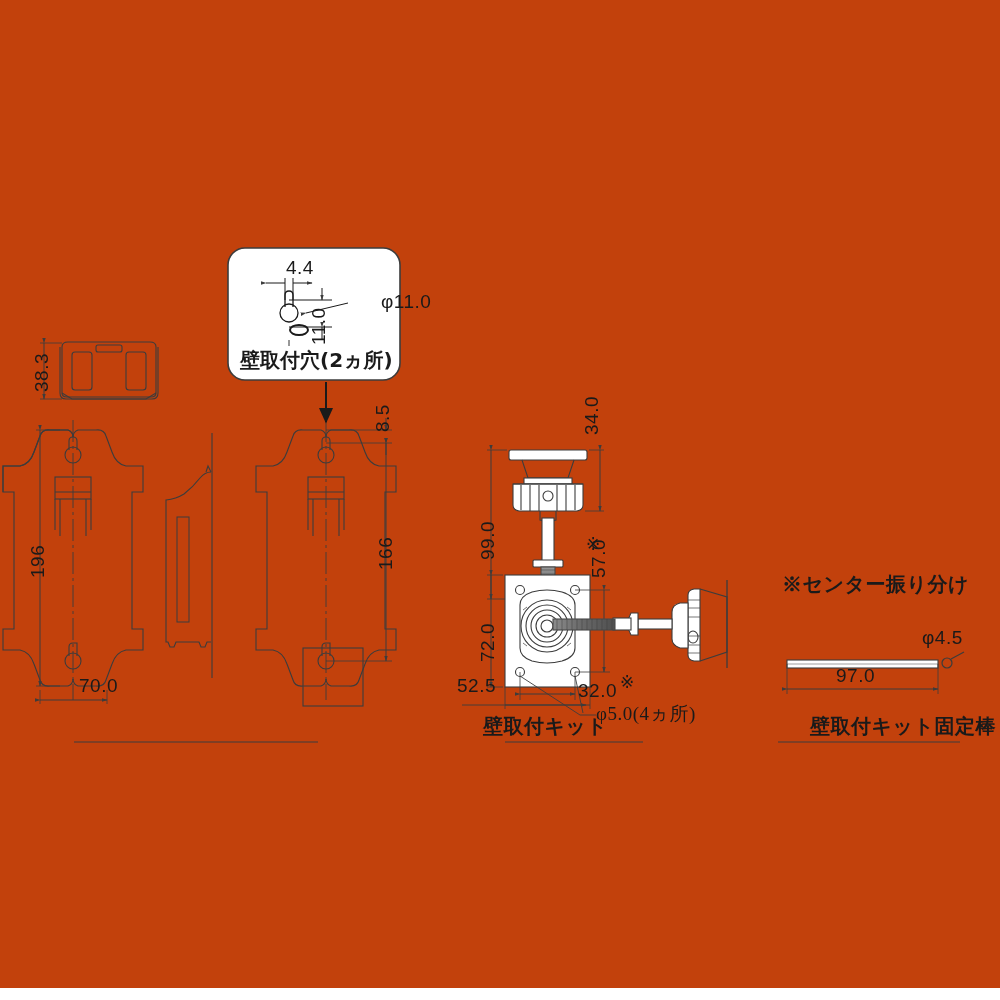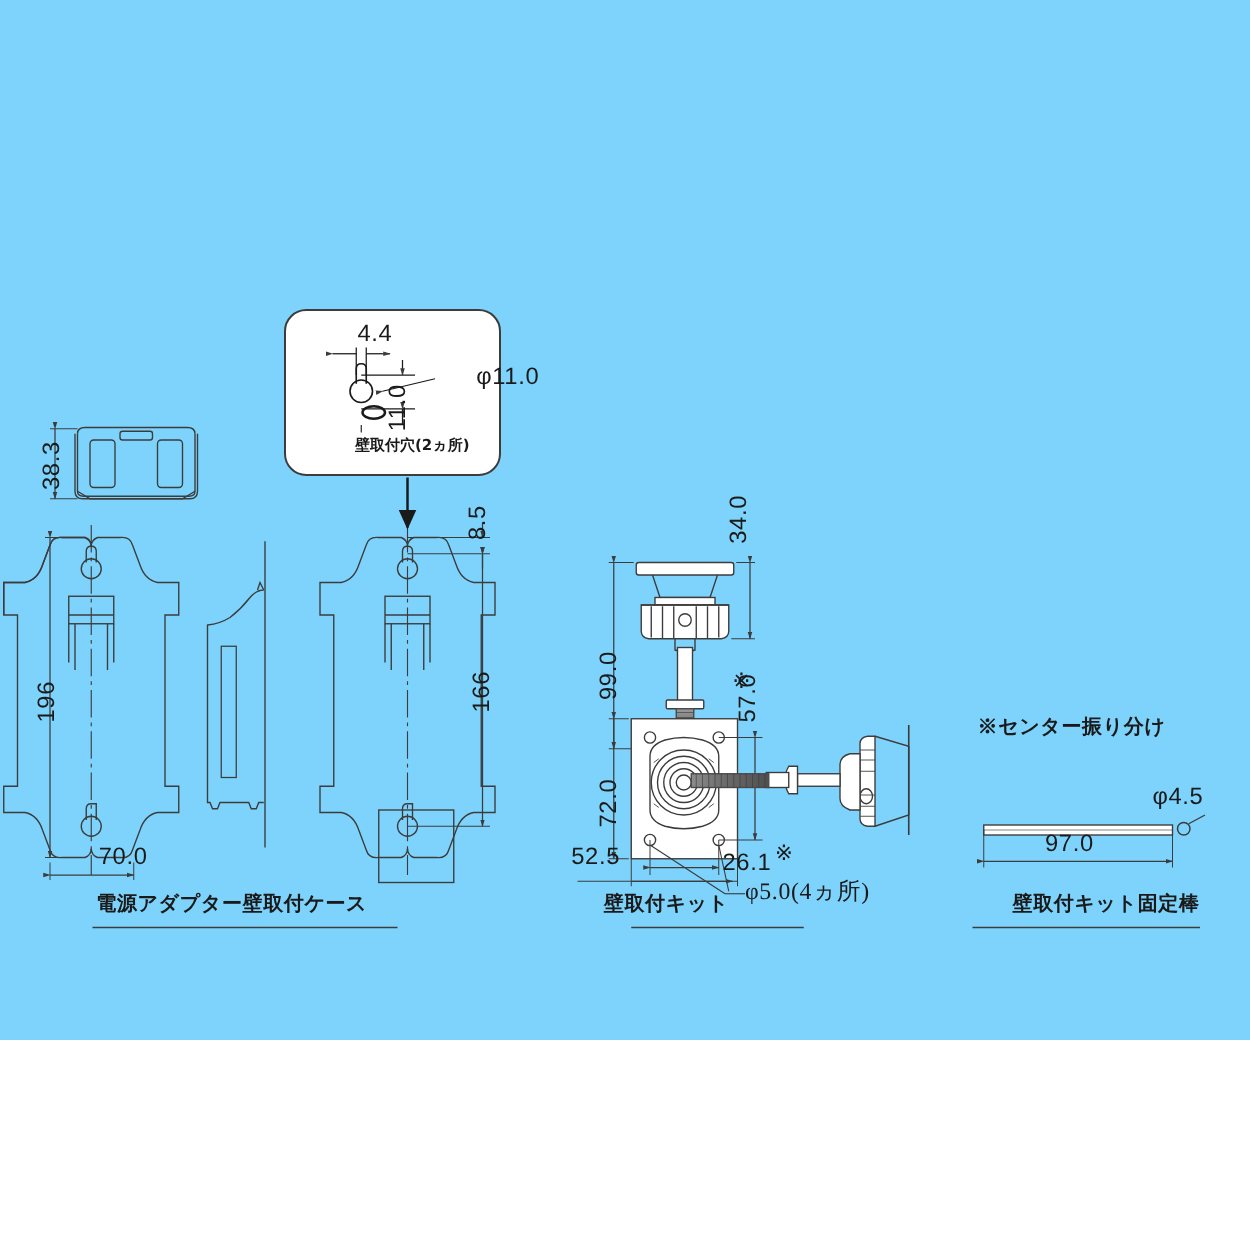--- a/index.html
+++ b/index.html
@@ -3,22 +3,22 @@
 <meta charset="utf-8">
 <style>
   html, body {
     margin: 0;
     padding: 0;
     background: #ffffff;
   }
   #canvas {
     position: relative;
     width: 1000px;
-    height: 832px;
-    background: #7dd3fc;
+    height: 988px;
+    background: #c2410c;
     font-family: "Liberation Sans", "DejaVu Sans", sans-serif;
     overflow: hidden;
   }
   #drawing {
     position: absolute;
     left: 0;
     top: 0;
     width: 1000px;
     height: 1000px;
   }
@@ -31,29 +31,28 @@
   .dim {
     font-family: "Liberation Sans", "DejaVu Sans", sans-serif;
     font-size: 19px;
     letter-spacing: 0.5px;
   }
   .dim-sm {
     font-size: 17px;
   }
   .jp {
     font-family: Liberation Sans, sans-serif;
-    font-size: 16px;
+    font-size: 20px;
     font-weight: 700;
     letter-spacing: 0.5px;
   }
   .jp-sm {
     font-family: "DejaVu Sans", "Liberation Sans", sans-serif;
-    font-size: 12px;
+    font-size: 20px;
     font-weight: 700;
-    margin-left: 44px;
   }
   .rot90 {
     transform-origin: left top;
     transform: rotate(-90deg);
   }
 </style>
 </head>
 <body>
 
 <div id="canvas">
@@ -352,34 +351,33 @@
   <div class="lbl dim rot90" style="left:32px; top:392px;">38.3</div>
 
   <div class="lbl dim rot90" style="left:28px; top:578px;">196</div>
 
   <div class="lbl dim" style="left:79px; top:676px;">70.0</div>
 
   <div class="lbl dim rot90" style="left:373px; top:432px;">8.5</div>
 
   <div class="lbl dim rot90" style="left:376px; top:570px;">166</div>
 
-  <div class="lbl jp" style="left:77px; top:716px;">電源アダプター壁取付ケース</div>
 
   <div class="lbl dim rot90" style="left:582px; top:435px;">34.0</div>
 
   <div class="lbl dim rot90" style="left:478px; top:560px;">99.0</div>
 
   <div class="lbl dim rot90" style="left:589px; top:578px;">57.0</div>
   <div class="lbl dim-sm" style="left:586px; top:536px;">※</div>
 
   <div class="lbl dim rot90" style="left:478px; top:662px;">72.0</div>
 
   <div class="lbl dim" style="left:457px; top:676px;">52.5</div>
 
-  <div class="lbl dim" style="left:578px; top:681px;">26.1</div>
+  <div class="lbl dim" style="left:578px; top:681px;">32.0</div>
   <div class="lbl dim-sm" style="left:620px; top:674px;">※</div>
 
   <div class="lbl dim" style="left:596px; top:704px;font-family:Liberation Serif, serif;">φ5.0(4ヵ所)</div>
 
   <div class="lbl jp" style="left:483px; top:716px;">壁取付キット</div>
 
   <div class="lbl jp" style="left:782px; top:574px;">※センター振り分け</div>
 
   <div class="lbl dim" style="left:922px; top:628px;">φ4.5</div>
 

